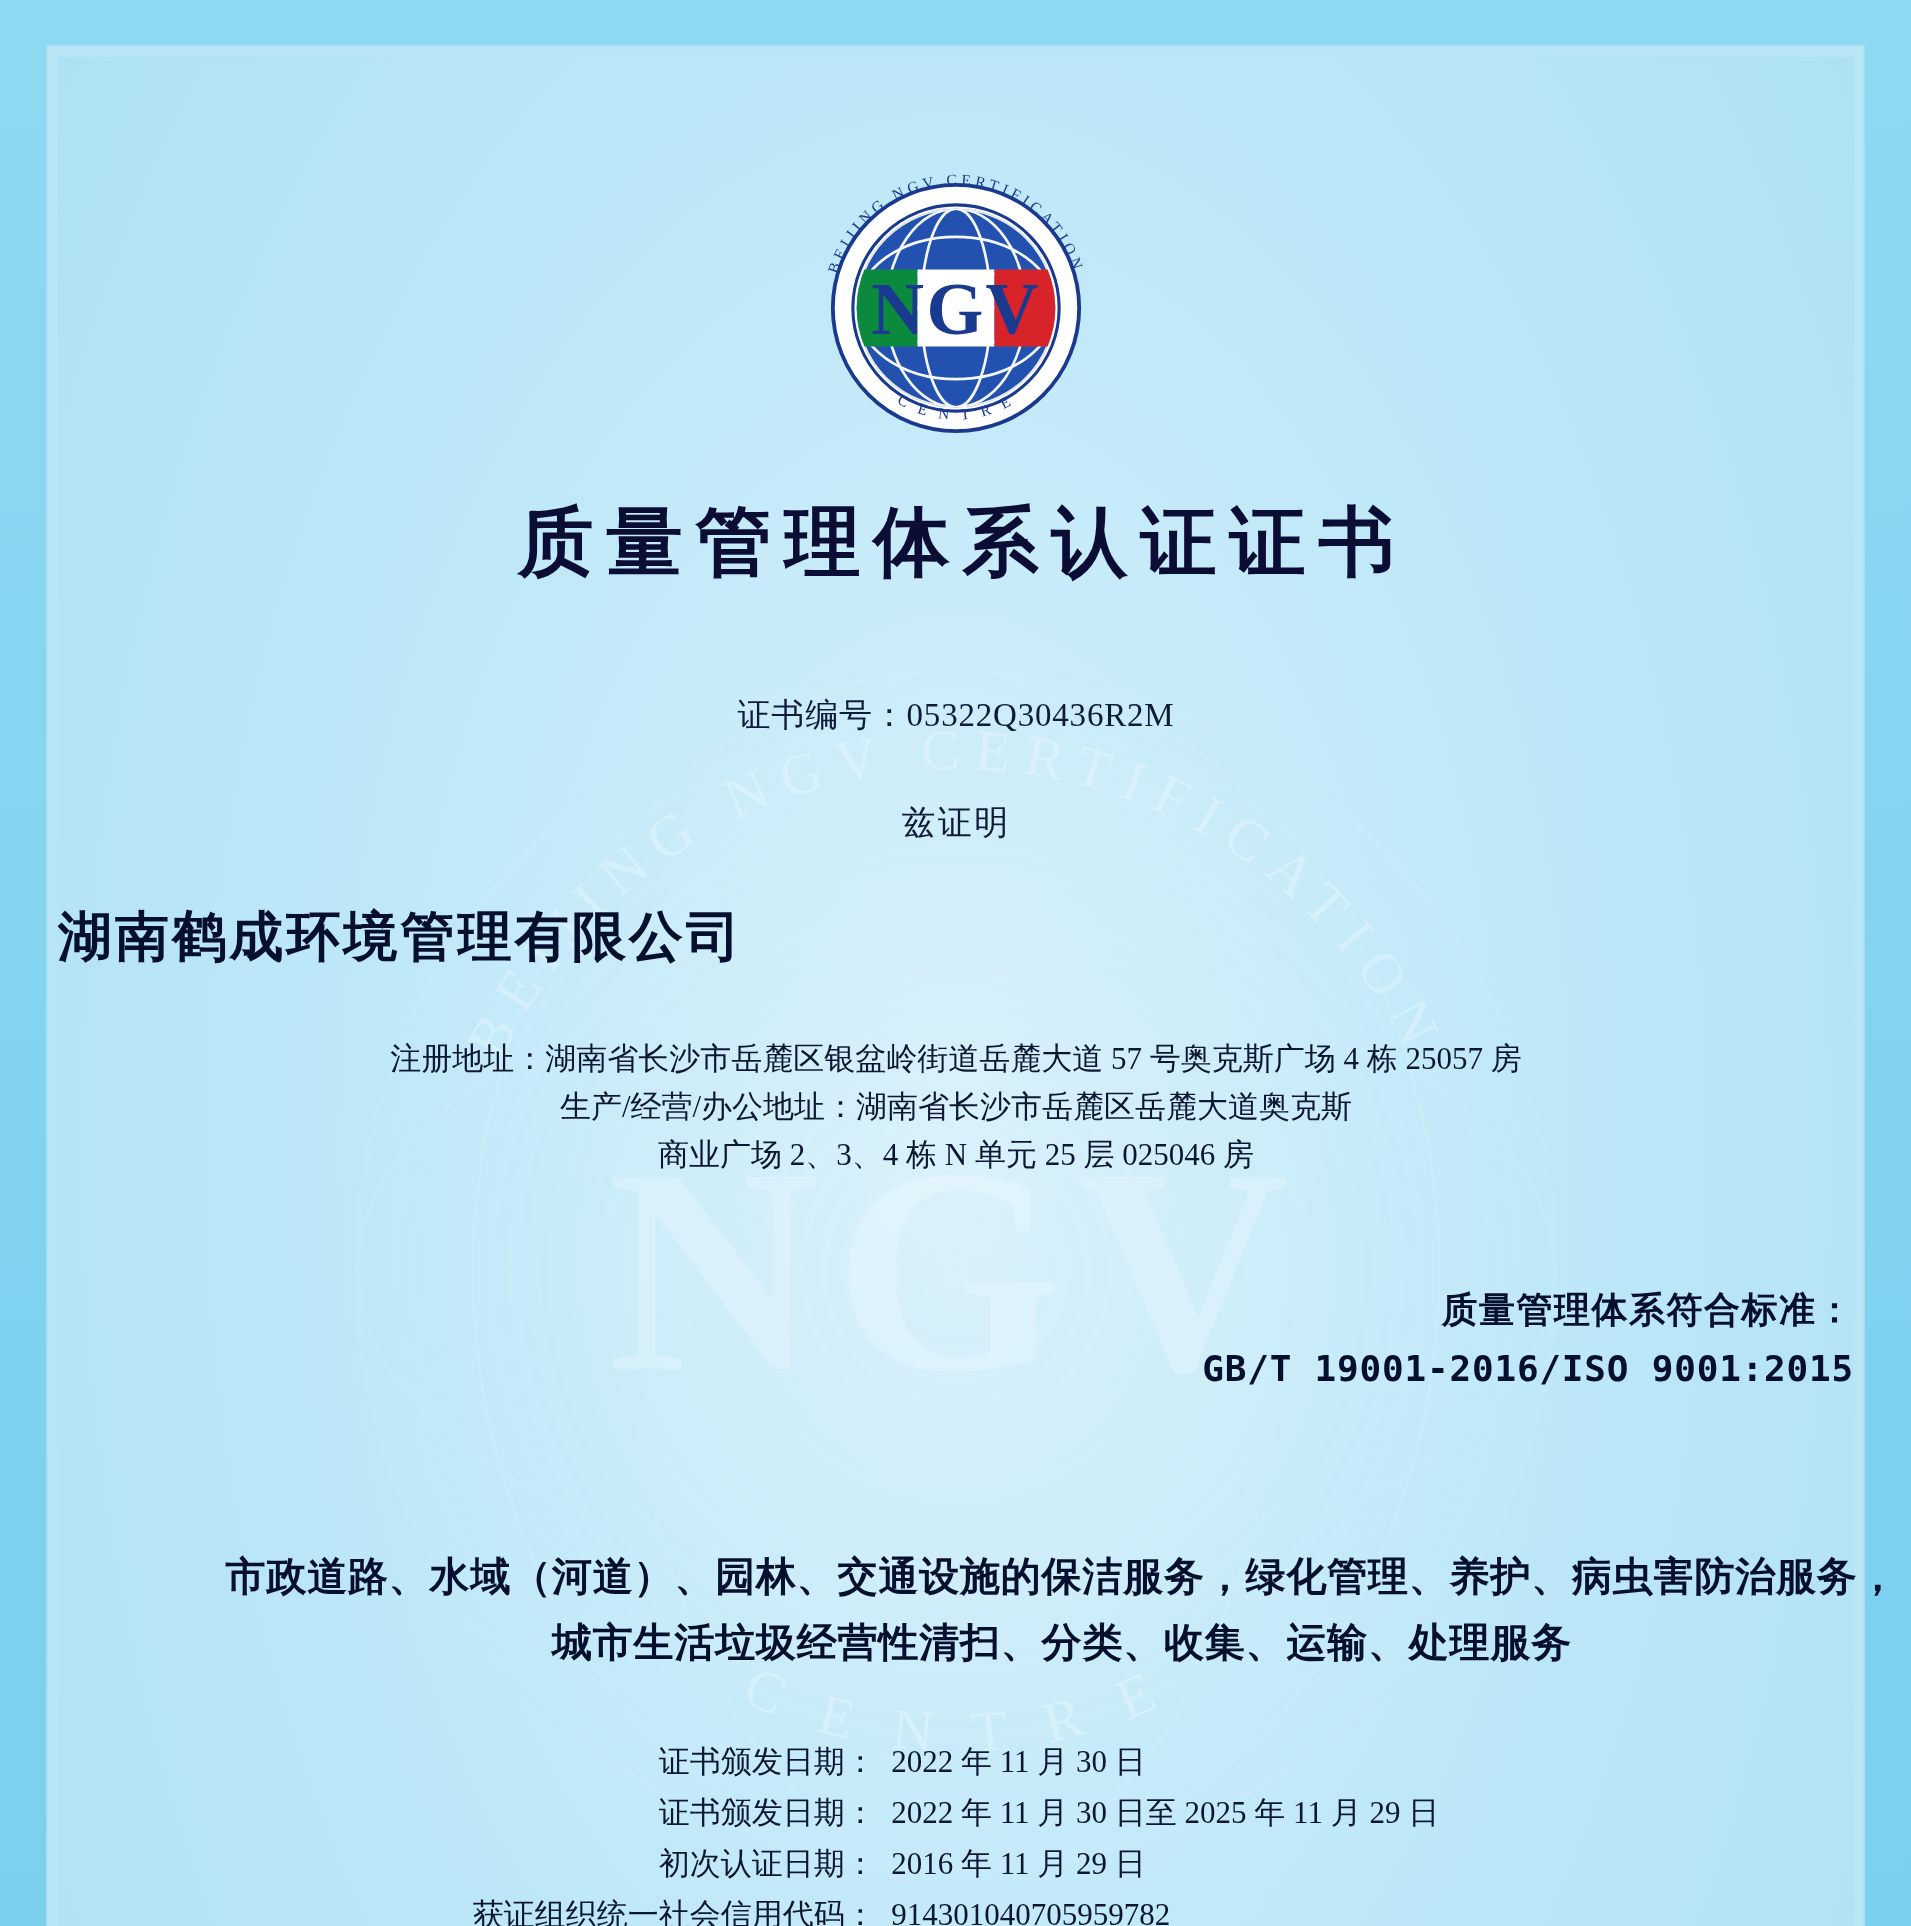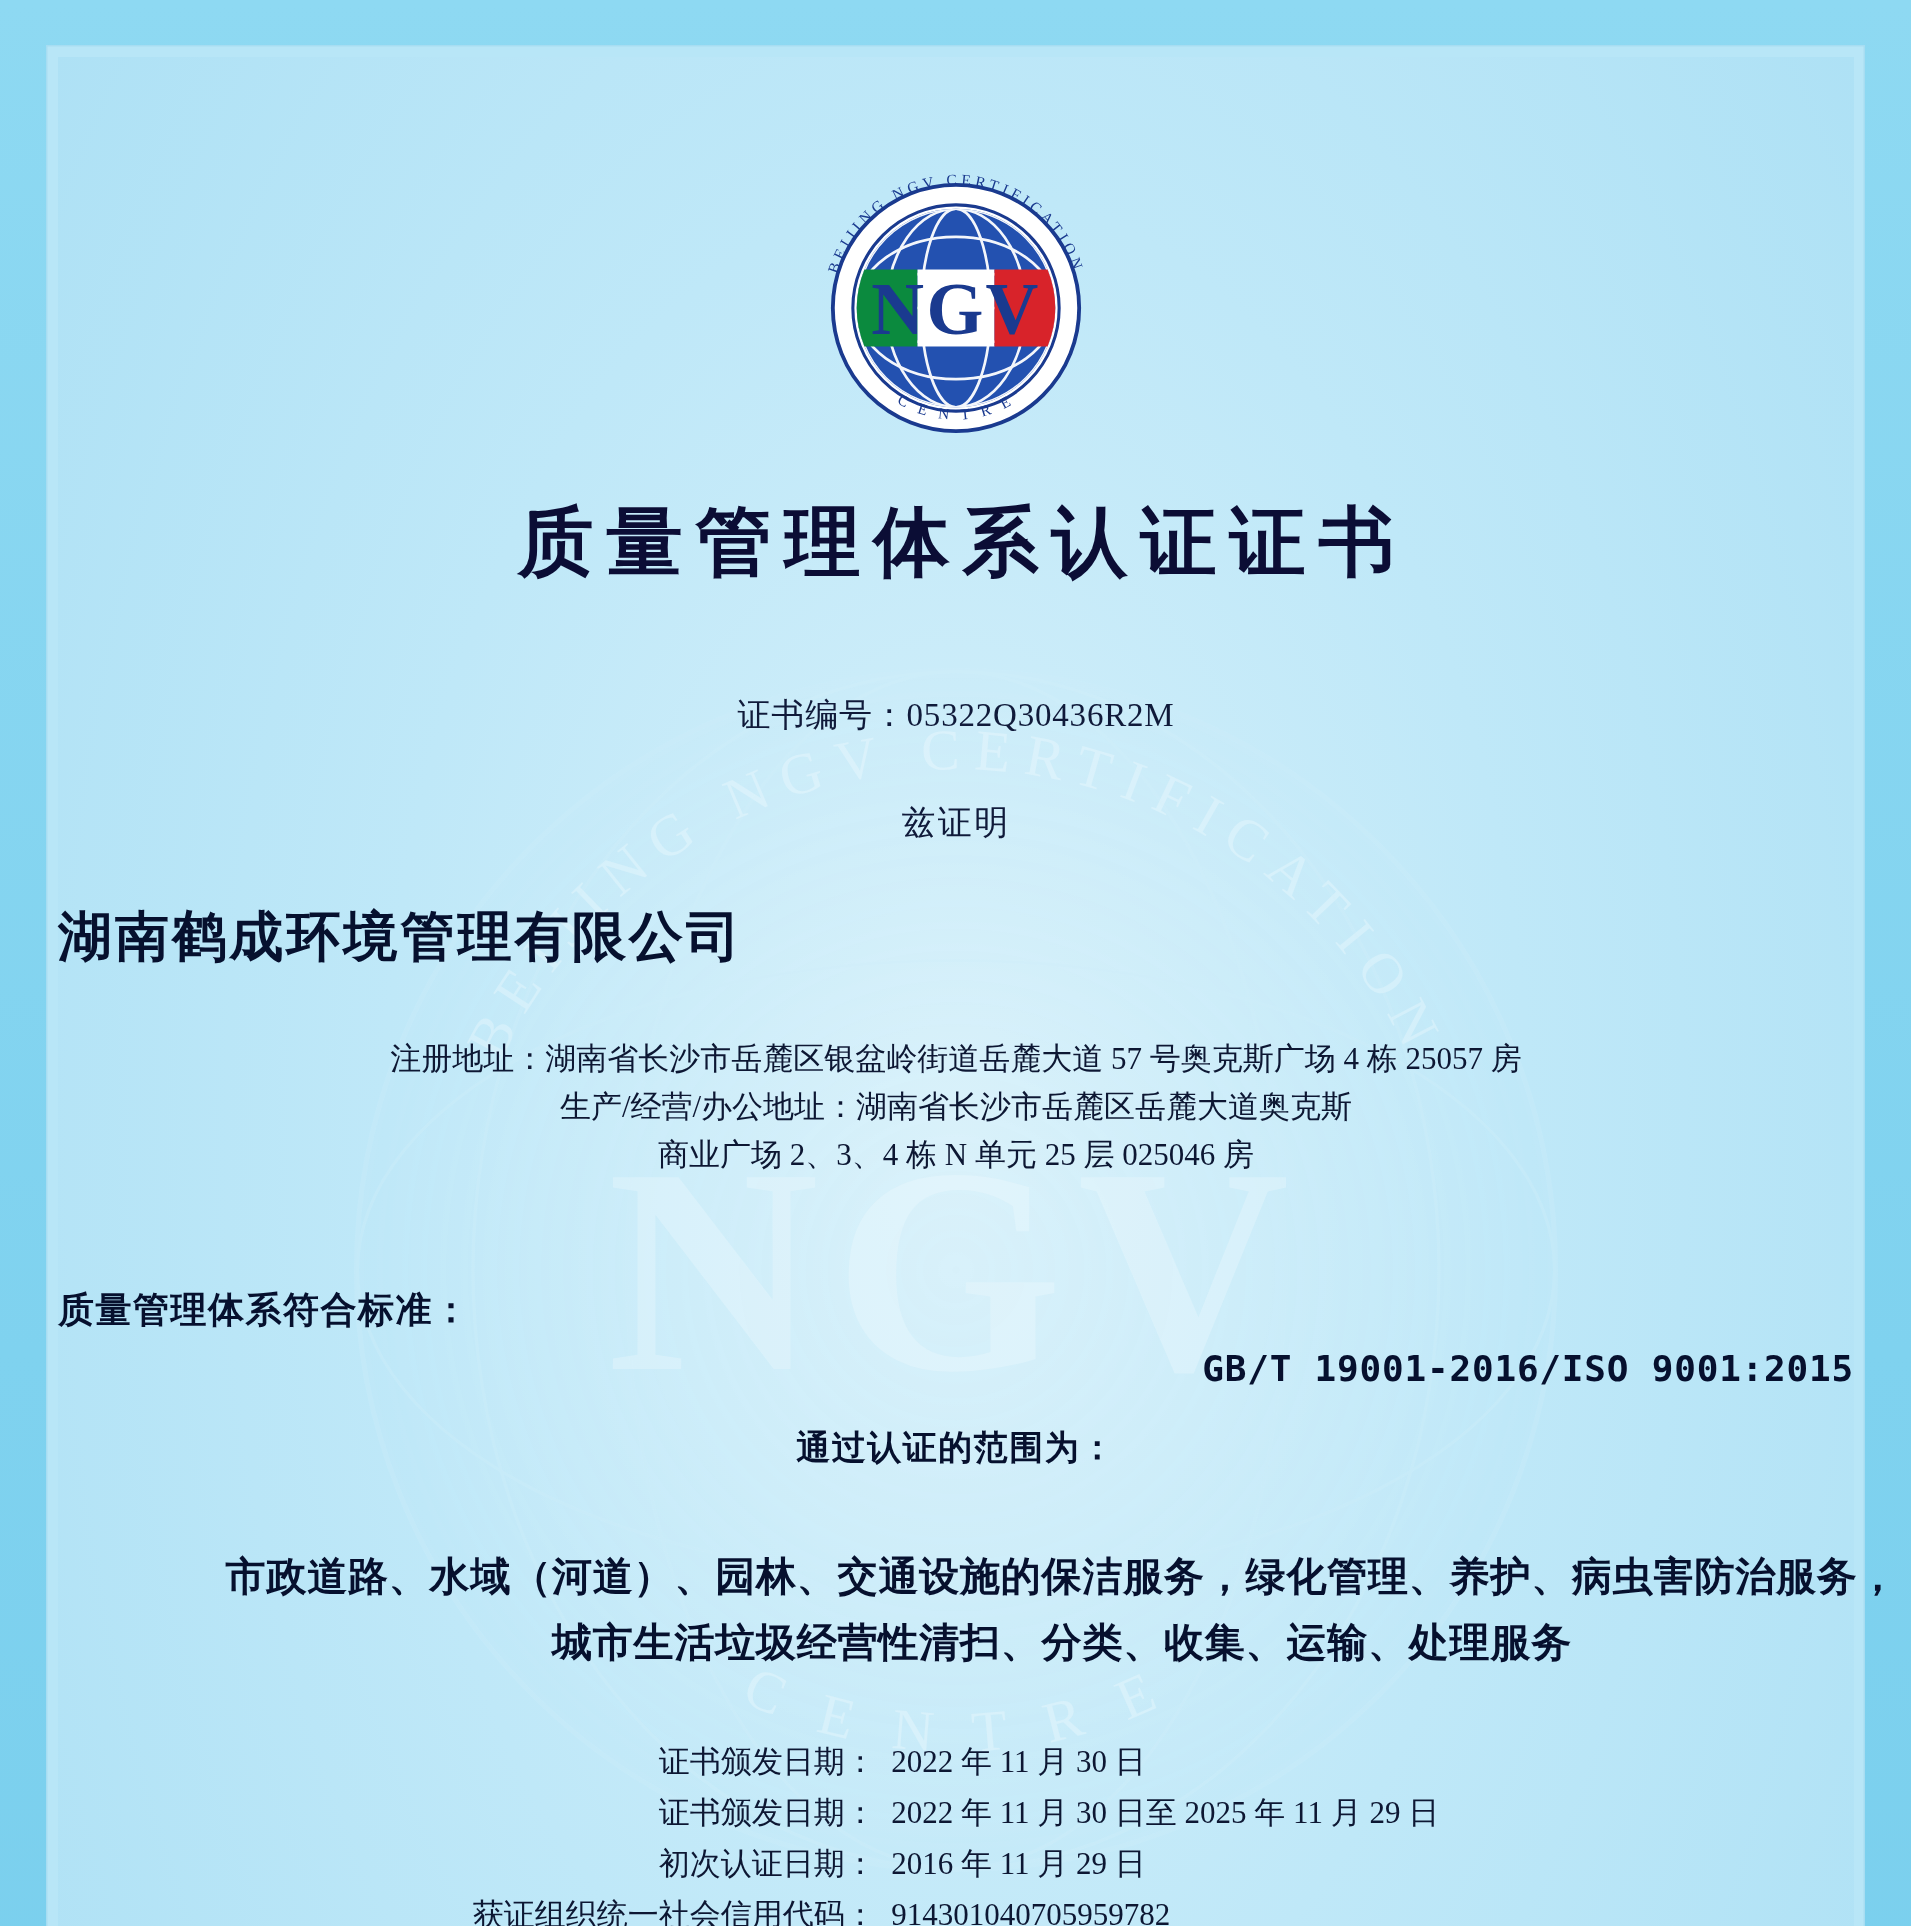--- a/index.html
+++ b/index.html
@@ -158,21 +158,21 @@
     left: 0; right: 0;
     text-align: center;
     font-size: 31px;
     line-height: 48px;
     color: #0d1733;
   }
   .std-label {
     position: absolute;
     top: 1229px;
     left: 0; right: 0;
-    text-align: left;
+    text-align: right;
     font-weight: bold;
     font-size: 36px;
     letter-spacing: 1.5px;
     color: #06102e;
   }
   .std-value {
     position: absolute;
     top: 1291px;
     left: 0; right: 0;
     text-align: right;
@@ -313,21 +313,20 @@
 
       <div class="addr-block">
         <div>注册地址：湖南省长沙市岳麓区银盆岭街道岳麓大道 57 号奥克斯广场 4 栋 25057 房</div>
         <div>生产/经营/办公地址：湖南省长沙市岳麓区岳麓大道奥克斯</div>
         <div>商业广场 2、3、4 栋 N 单元 25 层 025046 房</div>
       </div>
 
       <div class="std-label">质量管理体系符合标准：</div>
       <div class="std-value">GB/T 19001-2016/ISO 9001:2015</div>
 
-      <div class="scope-label">通过认证的范围为：</div>
       <div class="scope-text">市政道路、水域（河道）、园林、交通设施的保洁服务，绿化管理、养护、病虫害防治服务，城市生活垃圾经营性清扫、分类、收集、运输、处理服务</div>
 
       <div class="dates">
         <table>
           <tbody>
             <tr>
               <td class="lab">证书颁发日期：</td>
               <td class="val">2022 年 11 月 30 日</td>
             </tr>
             <tr>

